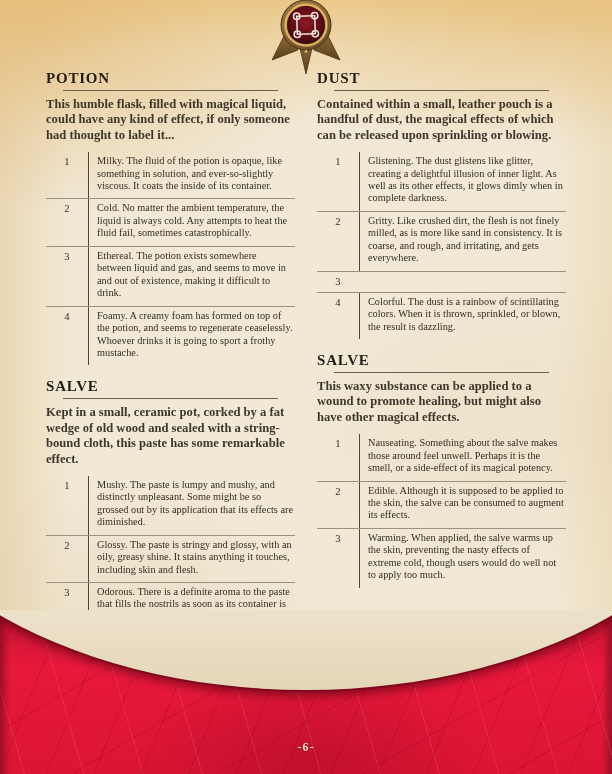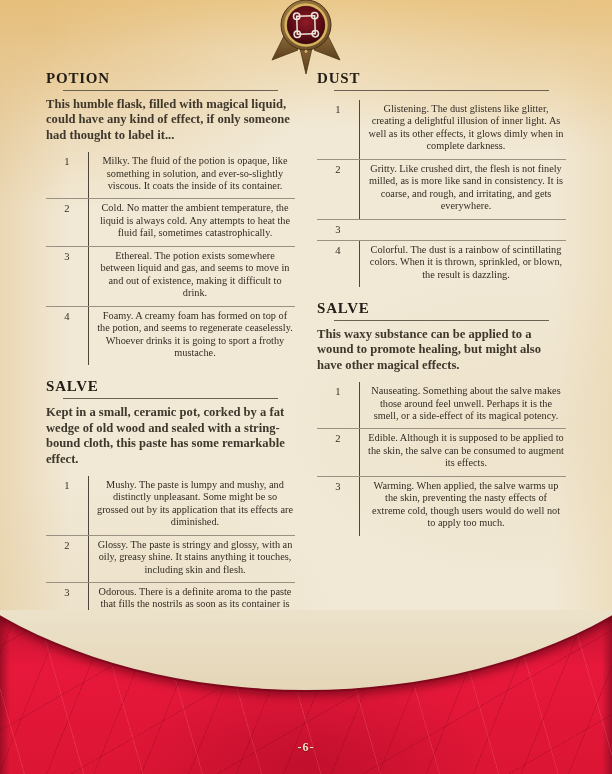--- a/index.html
+++ b/index.html
@@ -43,21 +43,21 @@
   .d-table{margin-top:9px;}
   .d-row{display:flex;}
   .d-row + .d-row{border-top:1px solid #9b9183;}
   .d-num{
     width:42px;flex:0 0 42px;text-align:center;
     font-size:10.6px;color:#332c23;padding:4px 0 5px 0;
   }
   .d-text{
     flex:1;border-left:1px solid #4e463a;
     padding:3px 2px 6px 8px;
-    font-size:10.3px;line-height:1.21;color:#332c23;text-align:center;
+    font-size:10.3px;line-height:1.21;color:#332c23;
   }
 
   
   .footer-red{
     position:absolute;left:0;right:0;top:610px;height:164px;overflow:hidden;
     background:
       repeating-linear-gradient(112deg, rgba(120,0,22,0) 0 16px, rgba(120,0,22,.22) 16px 17px, rgba(120,0,22,0) 17px 44px),
       repeating-linear-gradient(74deg, rgba(255,160,170,0) 0 23px, rgba(255,150,160,.16) 23px 24px, rgba(255,150,160,0) 24px 57px),
       repeating-linear-gradient(150deg, rgba(100,0,18,0) 0 31px, rgba(100,0,18,.18) 31px 32px, rgba(100,0,18,0) 32px 73px),
       radial-gradient(260px 140px at 50% 95%, rgba(140,4,30,.35), rgba(140,4,30,0) 70%),
@@ -175,20 +175,21 @@
         </div>
       </div>
 
     </div>
 
     <div class="col">
 
       <div class="section">
         <h2 class="sec-title">DUST</h2>
         <div class="rule"></div>
+        <p class="intro">Contained within a small, leather pouch is a handful of dust, the magical effects of which can be released upon sprinkling or blowing.</p>
         <div class="d-table">
           <div class="d-row">
             <div class="d-num">1</div>
             <div class="d-text">Glistening. The dust glistens like glitter, creating a delightful illusion of inner light. As well as its other effects, it glows dimly when in complete darkness.</div>
           </div>
           <div class="d-row">
             <div class="d-num">2</div>
             <div class="d-text">Gritty. Like crushed dirt, the flesh is not finely milled, as is more like sand in consistency. It is coarse, and rough, and irritating, and gets everywhere.</div>
           </div>
           <div class="d-row">

